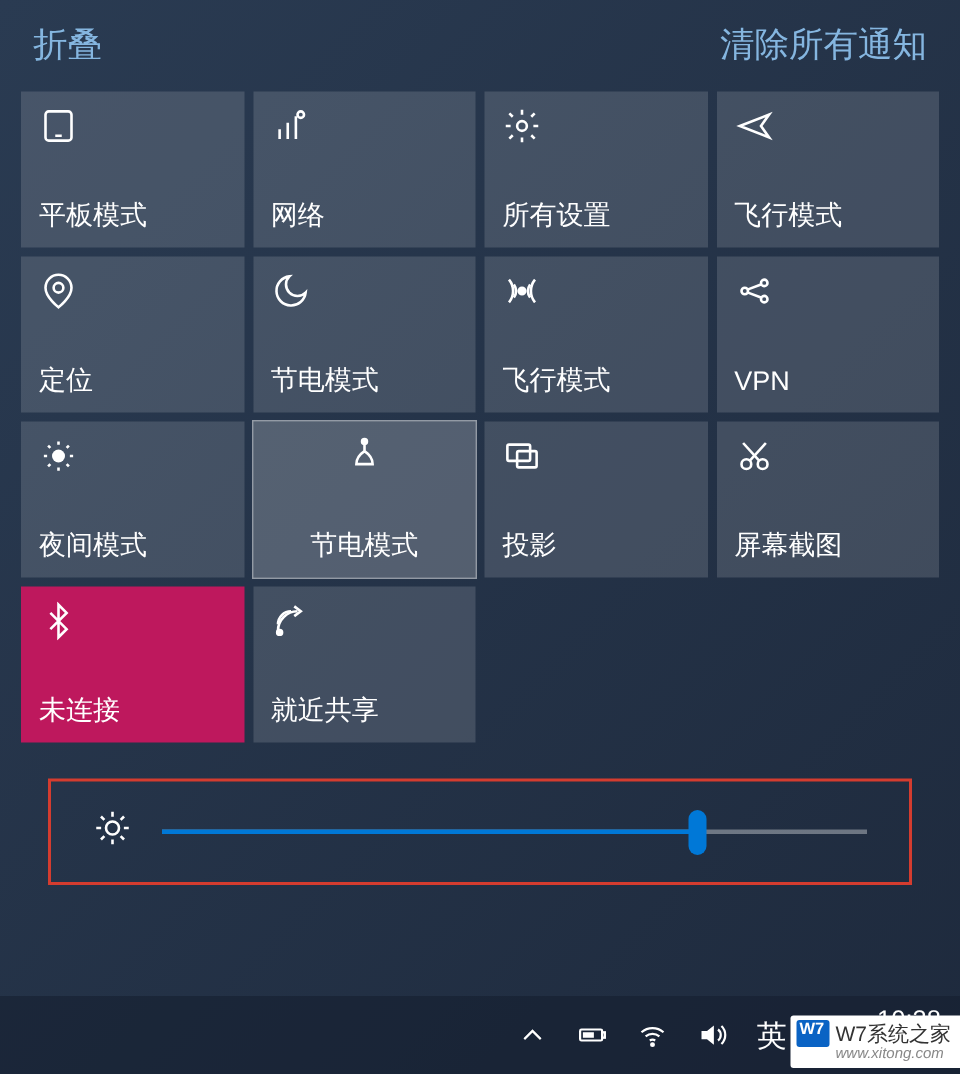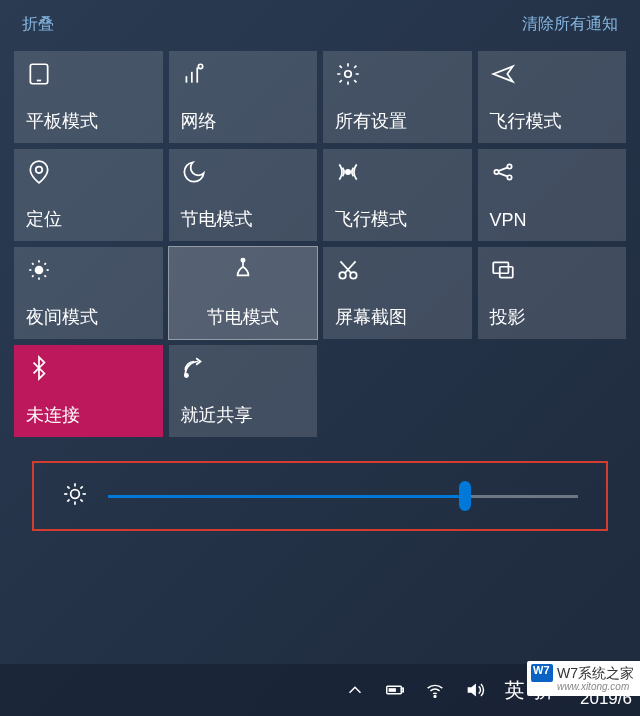--- a/index.html
+++ b/index.html
@@ -15,32 +15,32 @@
   }
   .header {
     display: flex;
     justify-content: space-between;
     align-items: center;
     margin-bottom: 16px;
     padding: 0 8px;
   }
   .header span {
     color: #85b6e0;
-    font-size: 16px;
+    font-size: 23px;
     cursor: pointer;
   }
   .tiles {
     display: grid;
     grid-template-columns: repeat(4, 1fr);
     gap: 6px;
     margin-bottom: 24px;
   }
   .tile {
     background: rgba(255,255,255,0.14);
-    height: 92px;
+    height: 104px;
     padding: 10px 12px;
     display: flex;
     flex-direction: column;
     justify-content: space-between;
     cursor: pointer;
     position: relative;
   }
   .tile.active {
     background: #be185d;
   }
@@ -107,21 +107,21 @@
     gap: 18px;
     color: #fff;
     font-size: 18px;
   }
   .taskbar .tray-item svg { width: 22px; height: 22px; stroke: #fff; fill: none; stroke-width: 1.6; vertical-align: middle; }
   .taskbar .clock { text-align: center; line-height: 1.1; font-size: 17px; margin-left: 6px; }
   .taskbar .ime { font-size: 20px; letter-spacing: 2px; }
   .watermark {
     position: absolute;
     right: 0;
-    bottom: 20px;
+    bottom: 4px;
     background: #fff;
     color: #333;
     font-size: 14px;
     padding: 4px 6px 4px 30px;
     border-radius: 2px 0 0 2px;
     font-weight: 500;
   }
   .watermark::before {
     content: "";
     position: absolute;
@@ -233,33 +233,33 @@
       </div>
       <div class="tile hover">
         <span class="icon"><svg viewBox="0 0 24 24">
             <path d="M12 3v6M12 9c-3 2-5 5-5 8h10c0-3-2-6-5-8z"></path>
             <circle cx="12" cy="3" r="1.5" fill="#fff"></circle>
           </svg></span>
         <span class="label">节电模式</span>
       </div>
       <div class="tile">
         <span class="icon"><svg viewBox="0 0 24 24">
+            <rect x="3" y="5" width="14" height="10" rx="1"></rect>
+            <rect x="9" y="9" width="12" height="10" rx="1"></rect>
+          </svg></span>
+        <span class="label">投影</span>
+      </div>
+      <div class="tile">
+        <span class="icon"><svg viewBox="0 0 24 24">
             <circle cx="7" cy="17" r="3"></circle>
             <circle cx="17" cy="17" r="3"></circle>
             <line x1="9" y1="15" x2="19" y2="4"></line>
             <line x1="15" y1="15" x2="5" y2="4"></line>
           </svg></span>
         <span class="label">屏幕截图</span>
-      </div>
-      <div class="tile">
-        <span class="icon"><svg viewBox="0 0 24 24">
-            <rect x="3" y="5" width="14" height="10" rx="1"></rect>
-            <rect x="9" y="9" width="12" height="10" rx="1"></rect>
-          </svg></span>
-        <span class="label">投影</span>
       </div>
       <div class="tile active">
         <span class="icon"><svg viewBox="0 0 24 24">
             <path d="M7 7l10 10-5 5V2l5 5L7 17"></path>
           </svg></span>
         <span class="label">未连接</span>
       </div>
       <div class="tile">
         <span class="icon"><svg viewBox="0 0 24 24">
             <path d="M4 14a8 8 0 0 1 8-8"></path>

